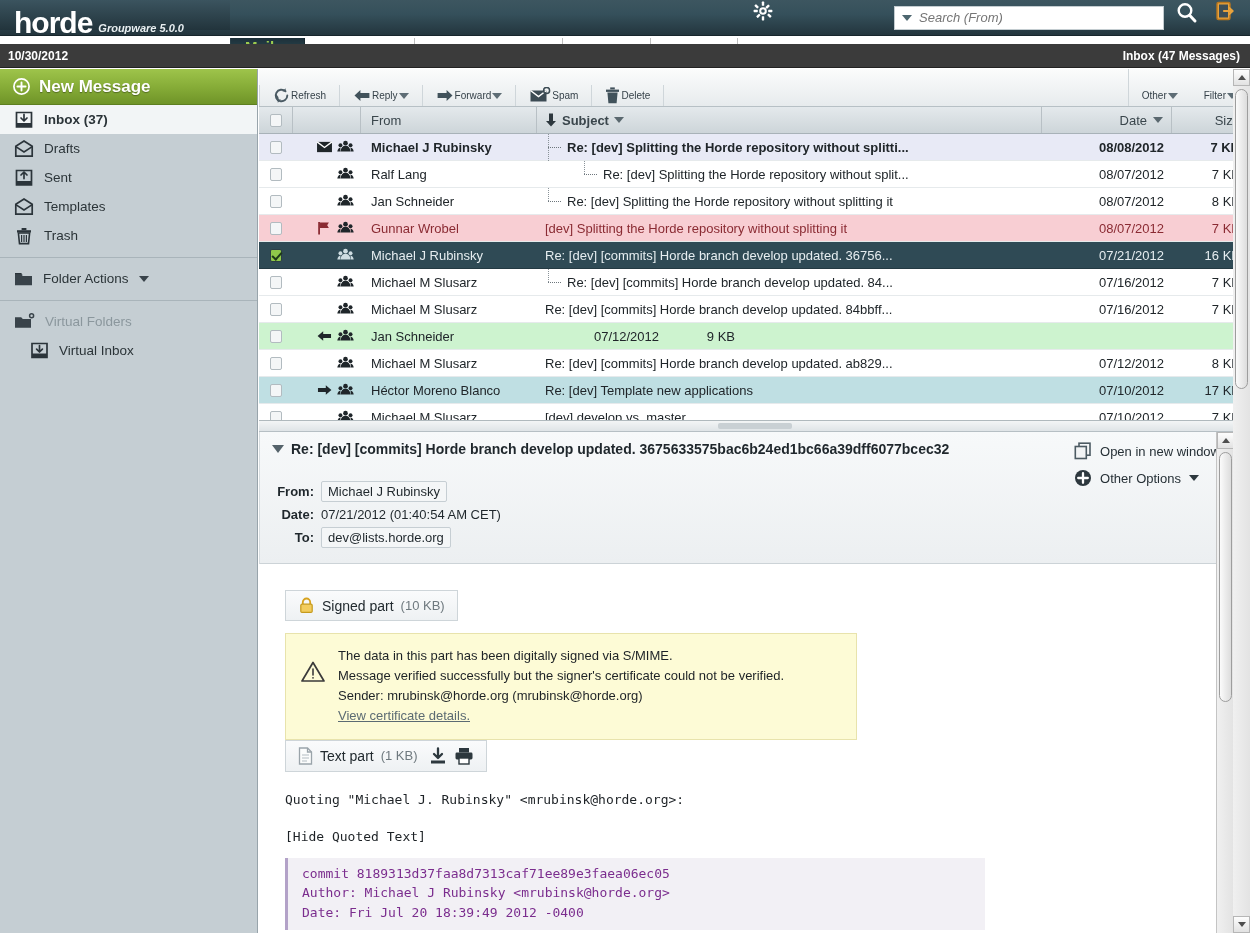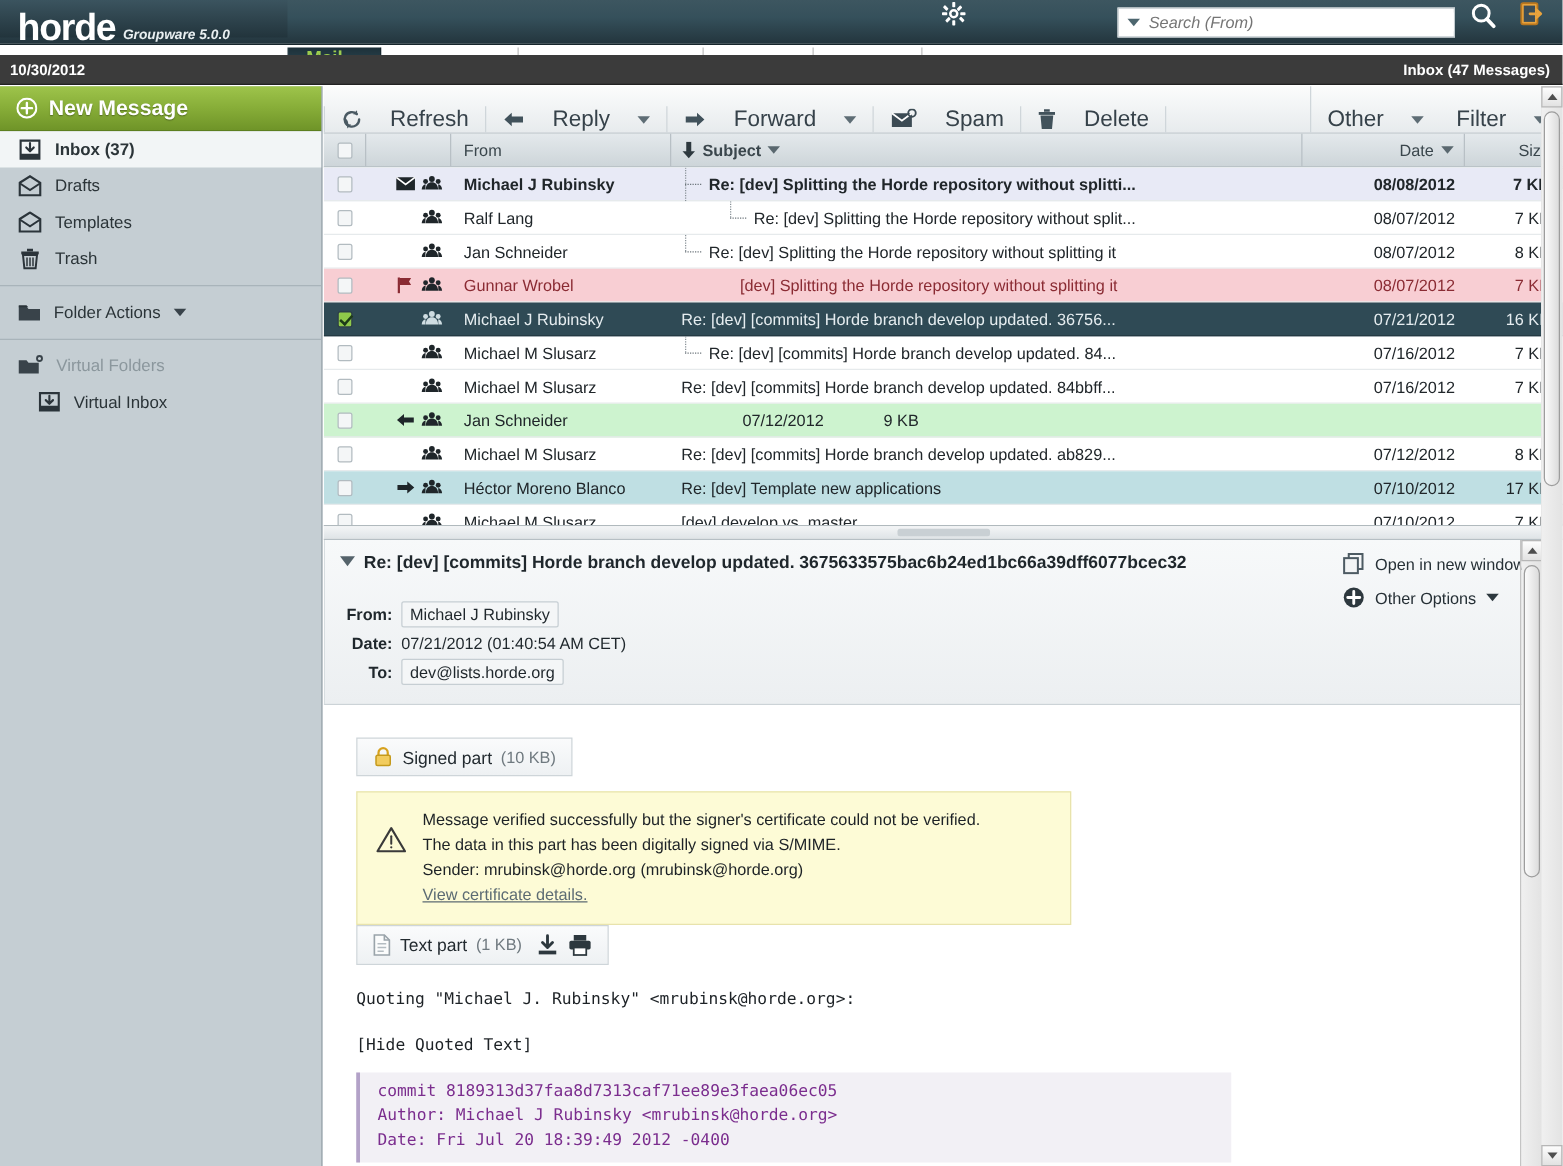--- a/index.html
+++ b/index.html
@@ -103,23 +103,23 @@
   
   #main { position: absolute; left: 259px; top: 69px; right: 0; bottom: 0; background: #fff; }
 
   
   #msgtoolbar {
     height: 38px; display: flex; align-items: stretch;
     background: linear-gradient(to bottom,#fbfcfc 0%,#e7ebed 100%);
     border-bottom: 1px solid #b7c0c5;
   }
   .tbtn {
-    display: flex; align-items: center; gap: 22px; padding: 0 13px;
+    display: flex; align-items: center; gap: 1px; padding: 0 13px;
     border-right: 1px solid #cfd6da; cursor: pointer;
-    font-size: 18px; color: #36424a; white-space: nowrap; margin-top: 16px;
+    font-size: 10px; color: #36424a; white-space: nowrap; margin-top: 16px;
   }
   .tbtn:first-child { border-left: 1px solid #cfd6da; }
   .tbtn .caret { border-top-color:#5e6d75; }
   #tbspacer { flex: 1 1 auto; border-right: 1px solid #cfd6da; }
   .tbtn.right { border-right: none; border-left: none; }
 
   
   #colhead {
     height: 27px; display: flex; align-items: center;
     background: linear-gradient(to bottom,#e4e9ec 0%,#cdd5d9 100%);
@@ -356,20 +356,28 @@
       </div>
       <div class="folder">
         <svg width="20" height="18" viewBox="0 0 20 18">
           <path d="M1.8 6.2L10 1l8.2 5.2v10H1.8z" fill="none" stroke="#2b343a" stroke-width="1.7"></path>
           <path d="M1.8 6.6L10 12l8.2-5.4" fill="none" stroke="#2b343a" stroke-width="1.6"></path>
         </svg>
         <span>Drafts</span>
       </div>
       <div class="folder">
         <svg width="20" height="18" viewBox="0 0 20 18">
+          <path d="M2.5 1.5h15v14.5h-15z" fill="none" stroke="#2b343a" stroke-width="1.7"></path>
+          <path d="M10 9.6V3.4M7 6l3-3 3 3" stroke="#2b343a" stroke-width="1.7" fill="none" stroke-linecap="round" stroke-linejoin="round"></path>
+          <path d="M2.5 12h15v4h-15z" fill="#2b343a"></path>
+        </svg>
+        <span>Sent</span>
+      </div>
+      <div class="folder">
+        <svg width="20" height="18" viewBox="0 0 20 18">
           <path d="M1.8 6.2L10 1l8.2 5.2v10H1.8z" fill="none" stroke="#2b343a" stroke-width="1.7"></path>
           <path d="M1.8 6.6L10 12l8.2-5.4" fill="none" stroke="#2b343a" stroke-width="1.6"></path>
         </svg>
         <span>Templates</span>
       </div>
       <div class="folder">
         <svg width="20" height="18" viewBox="0 0 20 18">
           <rect x="3" y="3.2" width="14" height="2.3" fill="#2b343a"></rect>
           <rect x="7.6" y="1" width="4.8" height="2.1" fill="#2b343a"></rect>
           <path d="M4.4 6h11.2l-1.1 10.6H5.5z" fill="none" stroke="#2b343a" stroke-width="1.6"></path>
@@ -577,21 +585,21 @@
               <circle cx="9" cy="3.4" r="2.5" fill="#1f262a"></circle>
               <circle cx="3.6" cy="5.6" r="2.1" fill="#1f262a"></circle>
               <circle cx="14.4" cy="5.6" r="2.1" fill="#1f262a"></circle>
               <path d="M9 6.2c3 0 5 2 5.4 6.2H3.6C4 8.2 6 6.2 9 6.2z" fill="#1f262a"></path>
               <path d="M3.6 8c-1.8.2-3 1.8-3.4 4.4h3.2z" fill="#1f262a"></path>
               <path d="M14.4 8c1.8.2 3 1.8 3.4 4.4h-3.2z" fill="#1f262a"></path>
             </svg>
           </div>
           <div class="c-from">Gunnar Wrobel</div>
           <div class="c-subj">
-            <span style="overflow: hidden; text-overflow: ellipsis; margin-left: 47px;">[dev] Splitting the Horde repository without splitting it</span>
+            <span style="overflow: hidden; text-overflow: ellipsis;">[dev] Splitting the Horde repository without splitting it</span>
           </div>
           <div class="c-date">08/07/2012</div>
           <div class="c-size">7 KB</div>
         </div>
         <div class="mrow sel">
           <div class="c-chk">
             <span class="chkbox checked"></span>
           </div>
           <div class="c-ico">
             <svg viewBox="0 0 18 15" width="17" height="14">
@@ -807,22 +815,22 @@
         <span class="sz">(10 KB)</span>
       </div>
 
       <div id="smime-box">
         <svg width="26" height="24" viewBox="0 0 26 24" style="flex:0 0 26px;margin-top:14px;">
           <path d="M13 2.5L24 21H2z" fill="none" stroke="#3a3a3a" stroke-width="1.7" stroke-linejoin="round"></path>
           <path d="M13 9v6" stroke="#3a3a3a" stroke-width="1.6" stroke-linecap="round"></path>
           <circle cx="13" cy="17.8" r="0.9" fill="#3a3a3a"></circle>
         </svg>
         <div class="lines">
+          <div>The data in this part has been digitally signed via S/MIME.</div>
           <div>Message verified successfully but the signer's certificate could not be verified.</div>
-          <div>The data in this part has been digitally signed via S/MIME.</div>
           <div>Sender: mrubinsk@horde.org (mrubinsk@horde.org)</div>
           <div><a href="#">View certificate details.</a></div>
         </div>
       </div>
 
       <div style="">
         <span class="part-chip">
           <svg width="15" height="18" viewBox="0 0 15 18">
             <path d="M1.5 1h8l4 4v12h-12z" fill="#fbfcfc" stroke="#9aa4aa" stroke-width="1.3"></path>
             <path d="M9.5 1v4h4" fill="none" stroke="#9aa4aa" stroke-width="1.3"></path>

